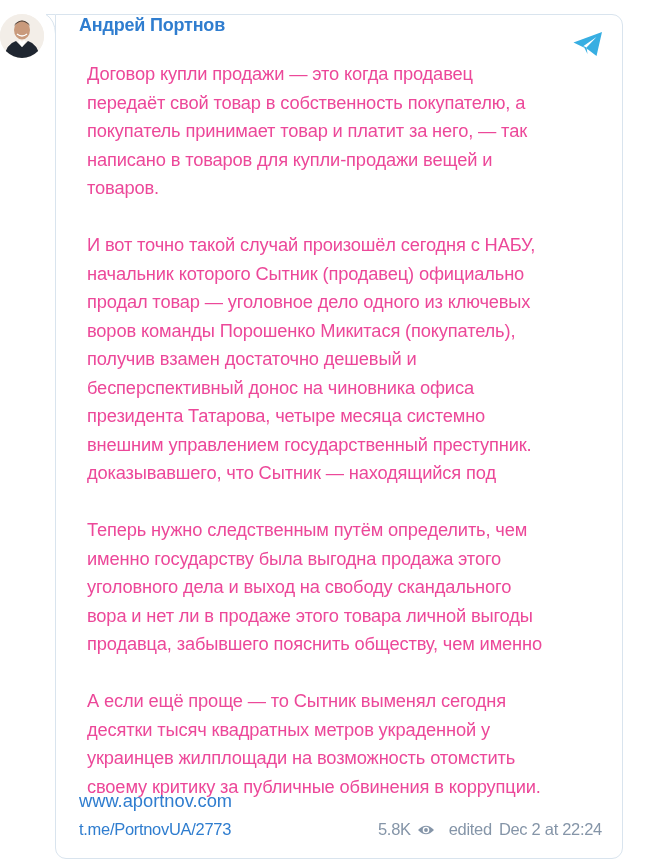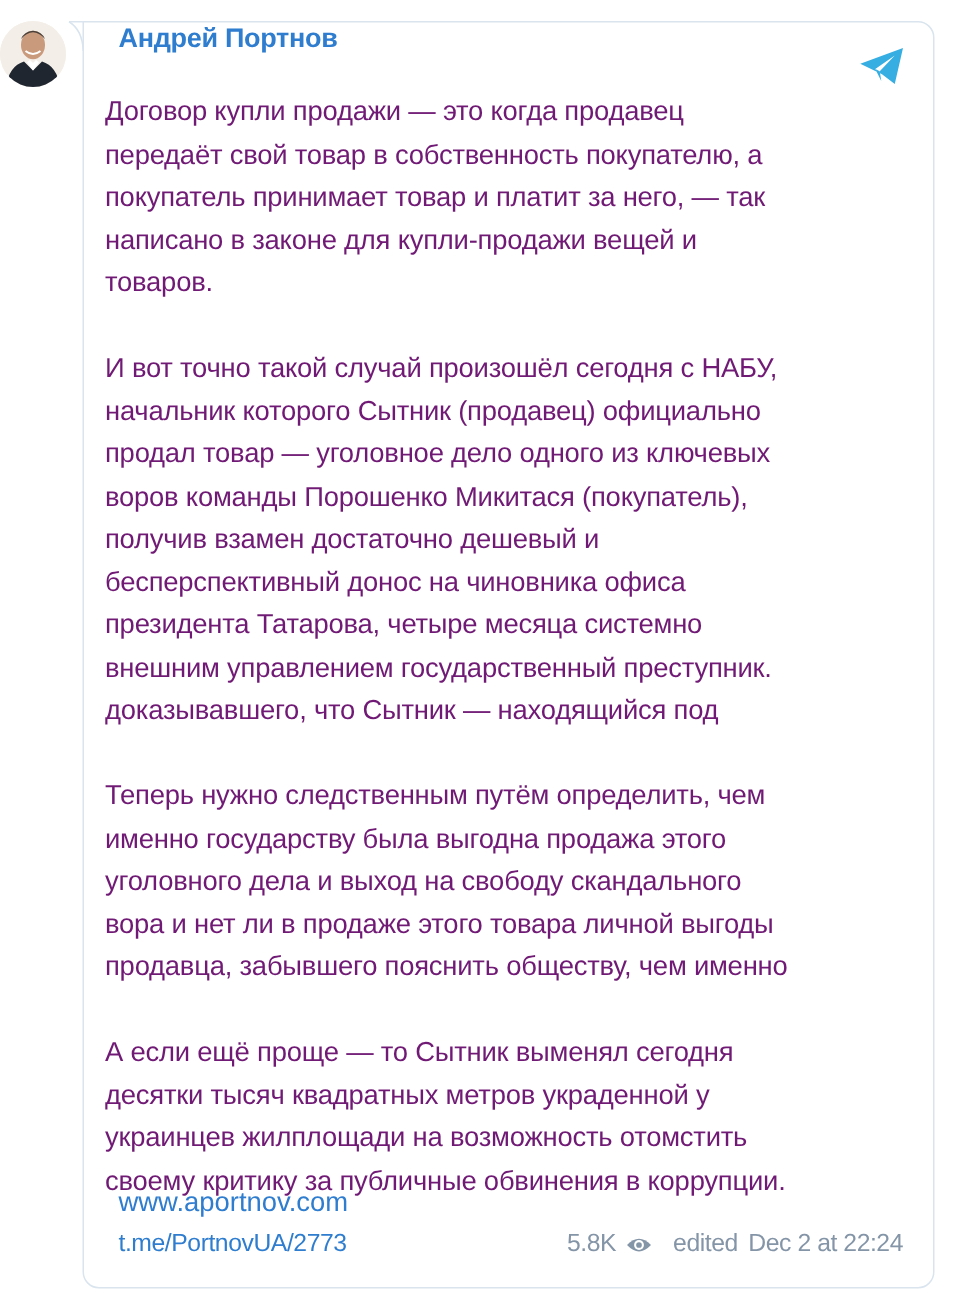--- a/index.html
+++ b/index.html
@@ -56,26 +56,26 @@
     }
     .tg-icon {
       position: absolute;
       left: 516px;
       top: 16px;
       width: 32px;
       height: 26px;
     }
     .body-text {
       position: absolute;
-      left: 14px;
+      left: 31px;
       top: 45px;
       width: 530px;
       font-size: 18.3px;
       line-height: 28.5px;
-      color: #701a75;
+      color: #ec4899;
       letter-spacing: -0.15px;
     }
     .line {
       display: block;
       white-space: nowrap;
       height: 28.5px;
     }
     .blank { display: block; height: 28.5px; }
     .site-link {
       position: absolute;
@@ -149,21 +149,21 @@
     <path d="M1.5 11.5 L11 14.5 L24 6 L14 16 L16 18.5 Z" fill="#ffffff" opacity="0.0"></path>
     <path d="M11.5 15 L24.5 6 L14.5 16.5 L15.5 23 Z" fill="#ffffff"></path>
     <path d="M11.5 15 L15.5 23 L14.5 16.5 Z" fill="#37aee2"></path>
   </svg>
 
   <div class="body-text">
     <div>
       <span class="line">Договор купли продажи — это когда продавец</span>
       <span class="line">передаёт свой товар в собственность покупателю, а</span>
       <span class="line">покупатель принимает товар и платит за него, — так</span>
-      <span class="line">написано в законе для купли-продажи вещей и</span>
+      <span class="line">написано в товаров для купли-продажи вещей и</span>
       <span class="line">товаров.</span>
     </div>
     <span class="blank"></span>
     <div>
       <span class="line">И вот точно такой случай произошёл сегодня с НАБУ,</span>
       <span class="line">начальник которого Сытник (продавец) официально</span>
       <span class="line">продал товар — уголовное дело одного из ключевых</span>
       <span class="line">воров команды Порошенко Микитася (покупатель),</span>
       <span class="line">получив взамен достаточно дешевый и</span>
       <span class="line">бесперспективный донос на чиновника офиса</span>

